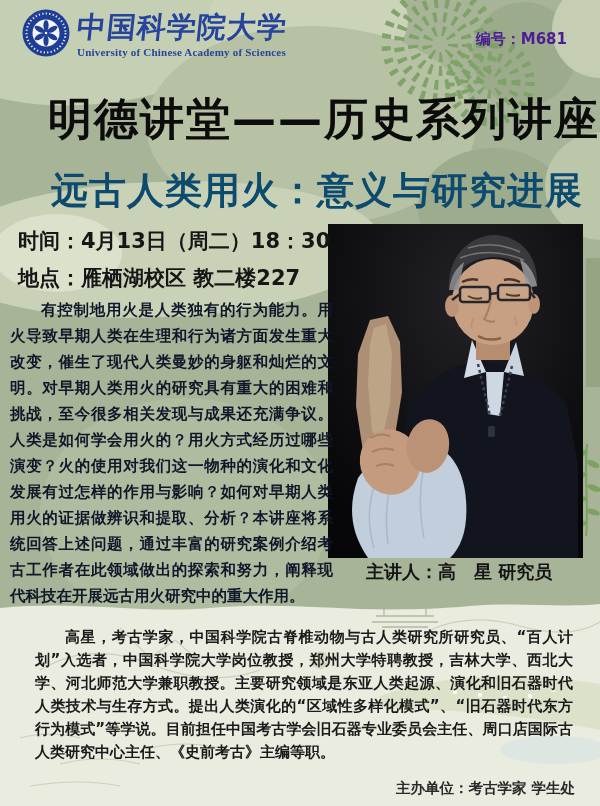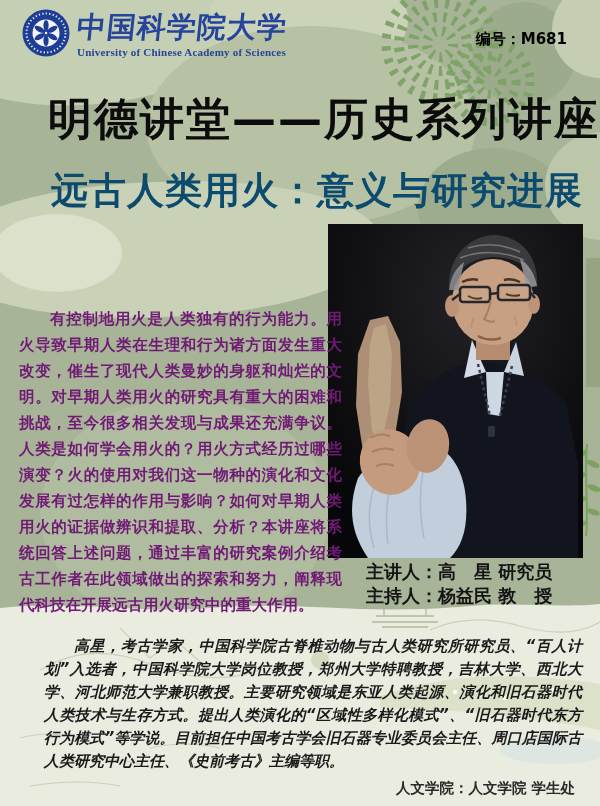--- a/index.html
+++ b/index.html
@@ -16,50 +16,50 @@
   .emblem{width:48px; height:48px; display:block;}
   .logo-text{display:flex; flex-direction:column;}
   .logo-cn{
     color:#27449b; font-size:29px; font-weight:900; letter-spacing:1px;
     transform:skewX(-6deg); line-height:36px; white-space:nowrap;
   }
   .logo-en{
     color:#27449b; font-size:11px; font-weight:bold; letter-spacing:0.2px;
     font-family:"Liberation Serif", serif; line-height:14px; margin-left:0; white-space:nowrap;
   }
-  .serial{position:absolute; top:30px; right:33px; font-size:15px; font-weight:bold; color:#000000; z-index:5;}
+  .serial{position:absolute; top:30px; right:33px; font-size:15px; font-weight:bold; color:#4c1d95; z-index:5;}
   
   .series-title{
     position:absolute; top:90px; left:0; width:100%; margin:0; text-align:right;
     font-size:44px; font-weight:900; color:#0c0c0c; letter-spacing:2px; z-index:5; white-space:nowrap;
   }
   .lecture-title{
     position:absolute; top:149px; left:0; width:100%; margin:17px; text-align:center;
     font-size:37px; font-weight:900; color:#0c4a6e; letter-spacing:1px; z-index:5; white-space:nowrap;
   }
   
   .info{position:absolute; left:18px; top:223px; z-index:5; font-size:21px; font-weight:bold; line-height:37px; color:#161616; white-space:nowrap;}
   
   .abstract{
     position:absolute; left:10px; top:297px; width:323px; z-index:5;
-    font-size:15.5px; line-height:26px; font-weight:bold; color:#701a75;
-    text-align:justify; text-indent:2em; margin:9px;
+    font-size:15.5px; line-height:26px; font-weight:bold; color:#0f172a;
+    text-align:justify; text-indent:2em; margin:0;
   }
   
   .photo{position:absolute; left:328px; top:224px; width:255px; height:334px; background:#0a0a0c; z-index:4;}
   .photo svg{display:block;}
   .side-band{position:absolute; left:586px; top:258px; width:14px; height:129px; background:#97a483; z-index:1;}
   
   .speakers{position:absolute; left:366px; top:560px; z-index:5; font-size:18px; font-weight:bold; line-height:23.5px; color:#141414; white-space:nowrap;text-align:center;}
   
   .bottom-section{position:absolute; left:0; top:598px; width:600px; height:208px; z-index:2;}
   .bio{
     position:absolute; left:35px; top:626px; width:538px; z-index:5;
     font-size:15px; line-height:23px; font-weight:bold; color:#1a1a1a;
-    text-align:justify; text-indent:2em; margin:9px;font-style:italic;
+    text-align:justify; text-indent:2em; margin:0;
   }
   .organizer{position:absolute; right:25px; top:779px; z-index:5; font-size:14.5px; font-weight:bold; color:#2a2a2a; white-space:nowrap;}
 </style>
 </head>
 <body>
 
 <div class="poster">
 
   <div class="deco blob" style="left:-70px; top:-46px; width:330px; height:150px; background:#c5cfb3; transform:rotate(-6deg);"></div>
   <div class="deco blob" style="left:208px; top:-40px; width:200px; height:120px; background:#cbd4b9;"></div>
@@ -104,20 +104,22 @@
       <div class="logo-cn">中国科学院大学</div>
       <div class="logo-en">University of Chinese Academy of Sciences</div>
     </div>
   </div>
   <div class="serial">编号：M681</div>
 
   <h1 class="series-title">明德讲堂——历史系列讲座</h1>
   <h2 class="lecture-title">远古人类用火：意义与研究进展</h2>
 
   <div class="info">
+    <div>时间：4月13日（周二）18：30</div>
+    <div>地点：雁栖湖校区 教二楼227</div>
   </div>
 
   <p class="abstract">有控制地用火是人类独有的行为能力。用火导致早期人类在生理和行为诸方面发生重大改变，催生了现代人类曼妙的身躯和灿烂的文明。对早期人类用火的研究具有重大的困难和挑战，至今很多相关发现与成果还充满争议。人类是如何学会用火的？用火方式经历过哪些演变？火的使用对我们这一物种的演化和文化发展有过怎样的作用与影响？如何对早期人类用火的证据做辨识和提取、分析？本讲座将系统回答上述问题，通过丰富的研究案例介绍考古工作者在此领域做出的探索和努力，阐释现代科技在开展远古用火研究中的重大作用。</p>
 
   <div class="side-band"></div>
   <svg class="deco" style="left:574px; top:440px;" width="26" height="100" viewBox="0 0 26 100">
     <path d="M13,4 C10,36 15,68 12,96" stroke="#7ba25f" stroke-width="2" fill="none"></path>
     <g fill="#7ba25f">
       <ellipse cx="7" cy="14" rx="7" ry="3" transform="rotate(-28 7 14)"></ellipse>
       <ellipse cx="19" cy="24" rx="7" ry="3" transform="rotate(24 19 24)"></ellipse>
@@ -178,21 +180,20 @@
       <path d="M163,76 q-3,14 -7,19 q5,4 11,2" stroke="#a77f60" stroke-width="2" fill="none"></path>
       <path d="M150,112 q11,6 23,2" stroke="#8a6048" stroke-width="2.5" fill="none"></path>
       <path d="M146,94 q-4,6 -2,10 M186,92 q4,6 2,10" stroke="#b08b6f" stroke-width="1.5" fill="none" opacity="0.7"></path>
 
       <rect x="160" y="202" width="7" height="11" rx="2" fill="#2e3342"></rect>
     </svg>
   </div>
 
   <div class="speakers">
     <div>主讲人：高　星 研究员</div>
-    <div>主持人：杨益民 教　授</div>
   </div>
 
   <svg class="deco" style="left:362px; top:582px; z-index:3;" width="86" height="50" viewBox="0 0 86 50">
     <g stroke="#a9b394" stroke-width="1.3" fill="none" opacity="0.85">
       <path d="M8,20 Q43,2 78,20"></path>
       <path d="M16,20 L70,20"></path>
       <path d="M43,3 L43,9"></path>
       <path d="M22,20 L22,34 M64,20 L64,34"></path>
       <path d="M14,34 L72,34 M10,40 L76,40 M20,45 L66,45"></path>
     </g>
@@ -215,15 +216,15 @@
         <circle cx="505" cy="100" r="2.2"></circle>
           <circle cx="530" cy="98" r="2.2"></circle>
         <circle cx="553" cy="92" r="2.2"></circle>
       </g>
       <ellipse cx="555" cy="152" rx="55" ry="14" fill="#dde5e2" opacity="0.9"></ellipse>
     </svg>
   </div>
 
   <p class="bio">高星，考古学家，中国科学院古脊椎动物与古人类研究所研究员、“百人计划”入选者，中国科学院大学岗位教授，郑州大学特聘教授，吉林大学、西北大学、河北师范大学兼职教授。主要研究领域是东亚人类起源、演化和旧石器时代人类技术与生存方式。提出人类演化的“区域性多样化模式”、“旧石器时代东方行为模式”等学说。目前担任中国考古学会旧石器专业委员会主任、周口店国际古人类研究中心主任、《史前考古》主编等职。</p>
 
-  <div class="organizer">人文学院：人文学院 学生处</div>
+  <div class="organizer">主办单位：考古学家 学生处</div>
 
 </div>
 
 </body></html>

